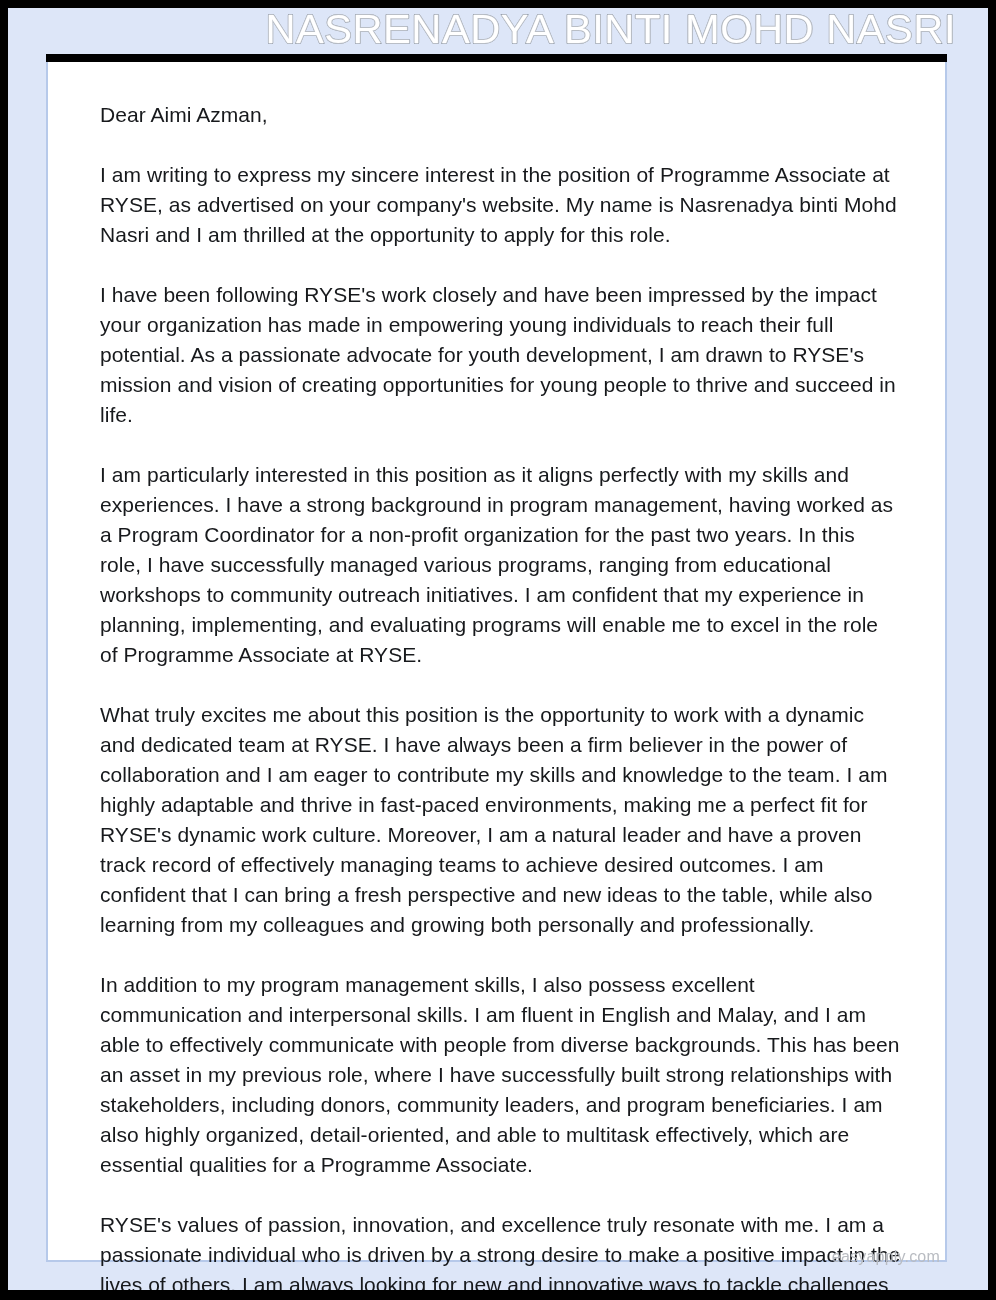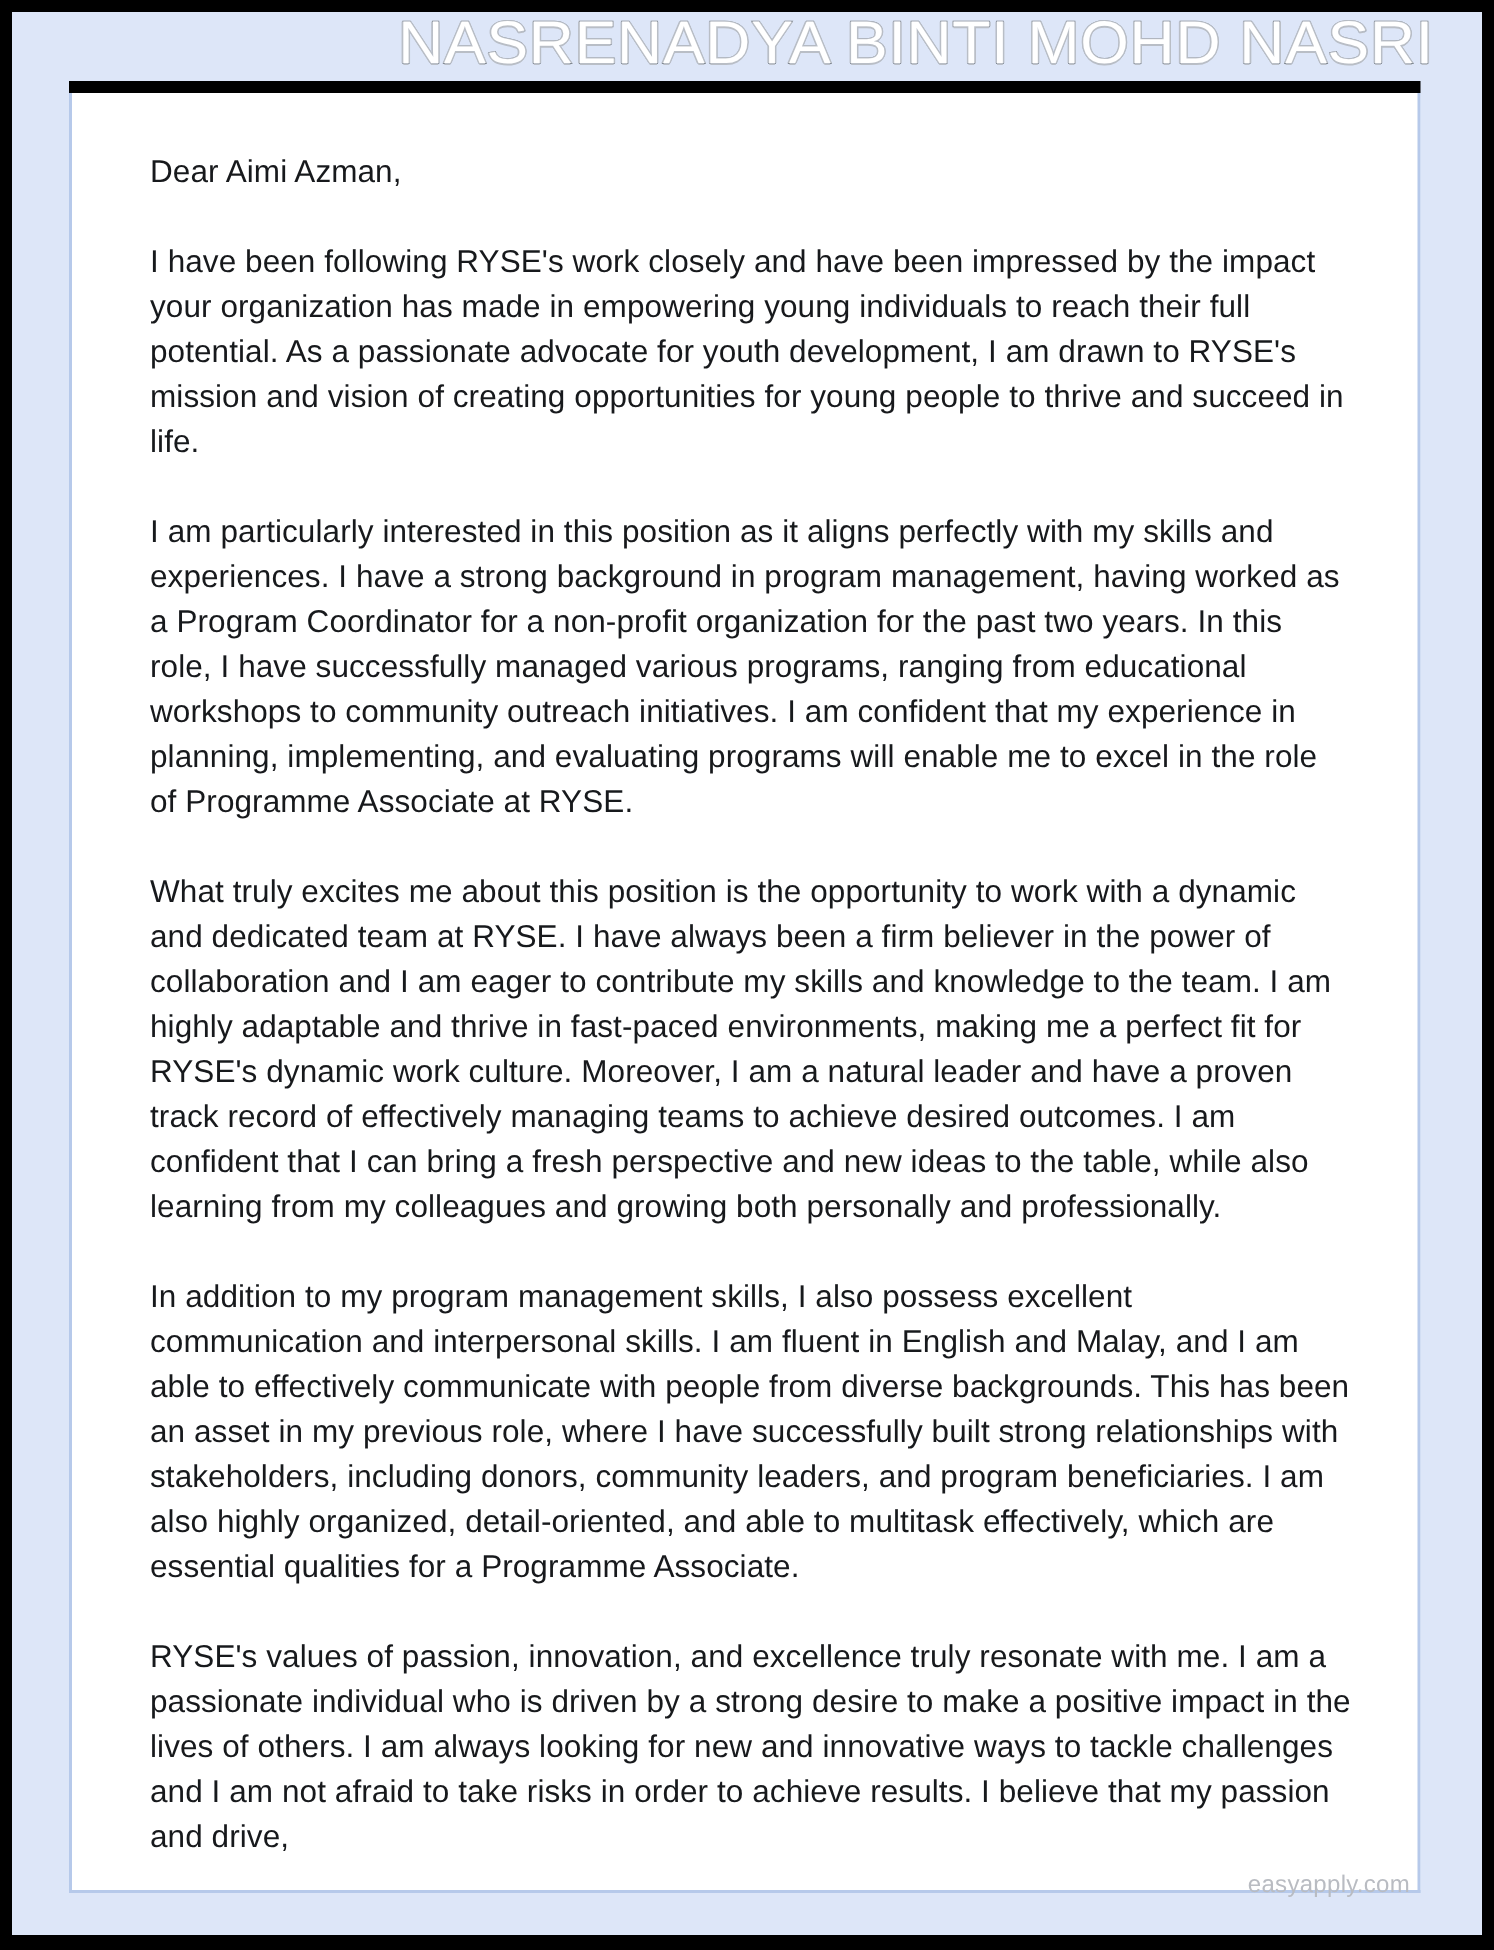--- a/index.html
+++ b/index.html
@@ -134,20 +134,21 @@
   <div id="header-band">
     <h1 id="doc-title">NASRENADYA BINTI MOHD NASRI</h1>
   </div>
 
   <div id="header-rule"></div>
 
   <div id="letter-panel"></div>
 
   <div id="letter-body">
     <p>Dear Aimi Azman,</p>
+    <p>I am writing to express my sincere interest in the position of Programme Associate at RYSE, as advertised on your company's website. My name is Nasrenadya binti Mohd Nasri and I am thrilled at the opportunity to apply for this role.</p>
     <p>I have been following RYSE's work closely and have been impressed by the impact your organization has made in empowering young individuals to reach their full potential. As a passionate advocate for youth development, I am drawn to RYSE's mission and vision of creating opportunities for young people to thrive and succeed in life.</p>
     <p>I am particularly interested in this position as it aligns perfectly with my skills and experiences. I have a strong background in program management, having worked as a Program Coordinator for a non-profit organization for the past two years. In this role, I have successfully managed various programs, ranging from educational workshops to community outreach initiatives. I am confident that my experience in planning, implementing, and evaluating programs will enable me to excel in the role of Programme Associate at RYSE.</p>
     <p>What truly excites me about this position is the opportunity to work with a dynamic and dedicated team at RYSE. I have always been a firm believer in the power of collaboration and I am eager to contribute my skills and knowledge to the team. I am highly adaptable and thrive in fast-paced environments, making me a perfect fit for RYSE's dynamic work culture. Moreover, I am a natural leader and have a proven track record of effectively managing teams to achieve desired outcomes. I am confident that I can bring a fresh perspective and new ideas to the table, while also learning from my colleagues and growing both personally and professionally.</p>
     <p>In addition to my program management skills, I also possess excellent communication and interpersonal skills. I am fluent in English and Malay, and I am able to effectively communicate with people from diverse backgrounds. This has been an asset in my previous role, where I have successfully built strong relationships with stakeholders, including donors, community leaders, and program beneficiaries. I am also highly organized, detail-oriented, and able to multitask effectively, which are essential qualities for a Programme Associate.</p>
     <p>RYSE's values of passion, innovation, and excellence truly resonate with me. I am a passionate individual who is driven by a strong desire to make a positive impact in the lives of others. I am always looking for new and innovative ways to tackle challenges and I am not afraid to take risks in order to achieve results. I believe that my passion and drive,</p>
   </div>
 
   <div id="watermark">easyapply.com</div>
 
 </div>

